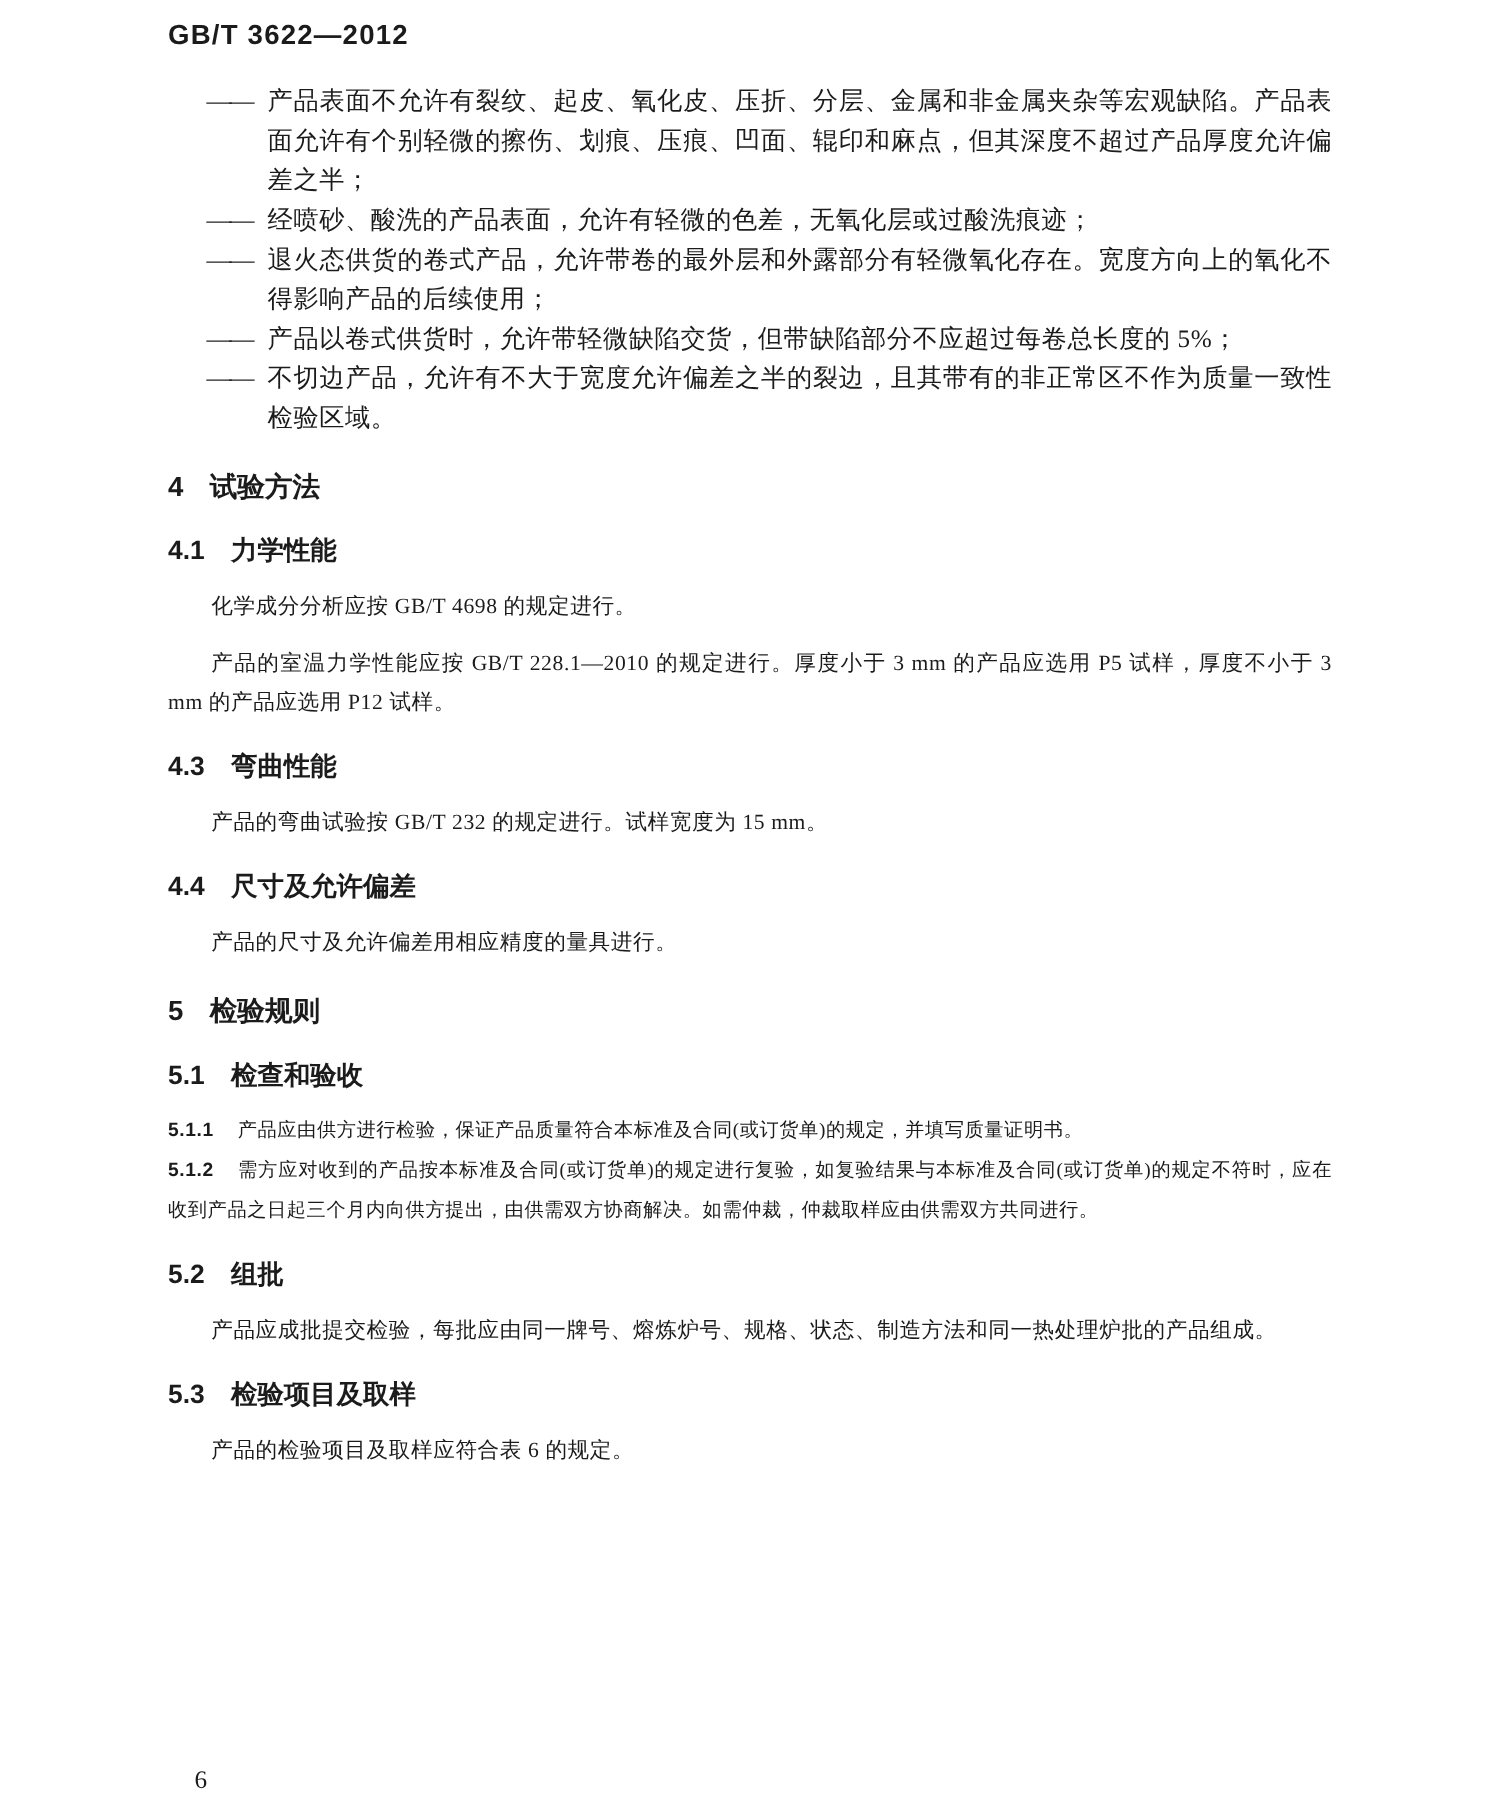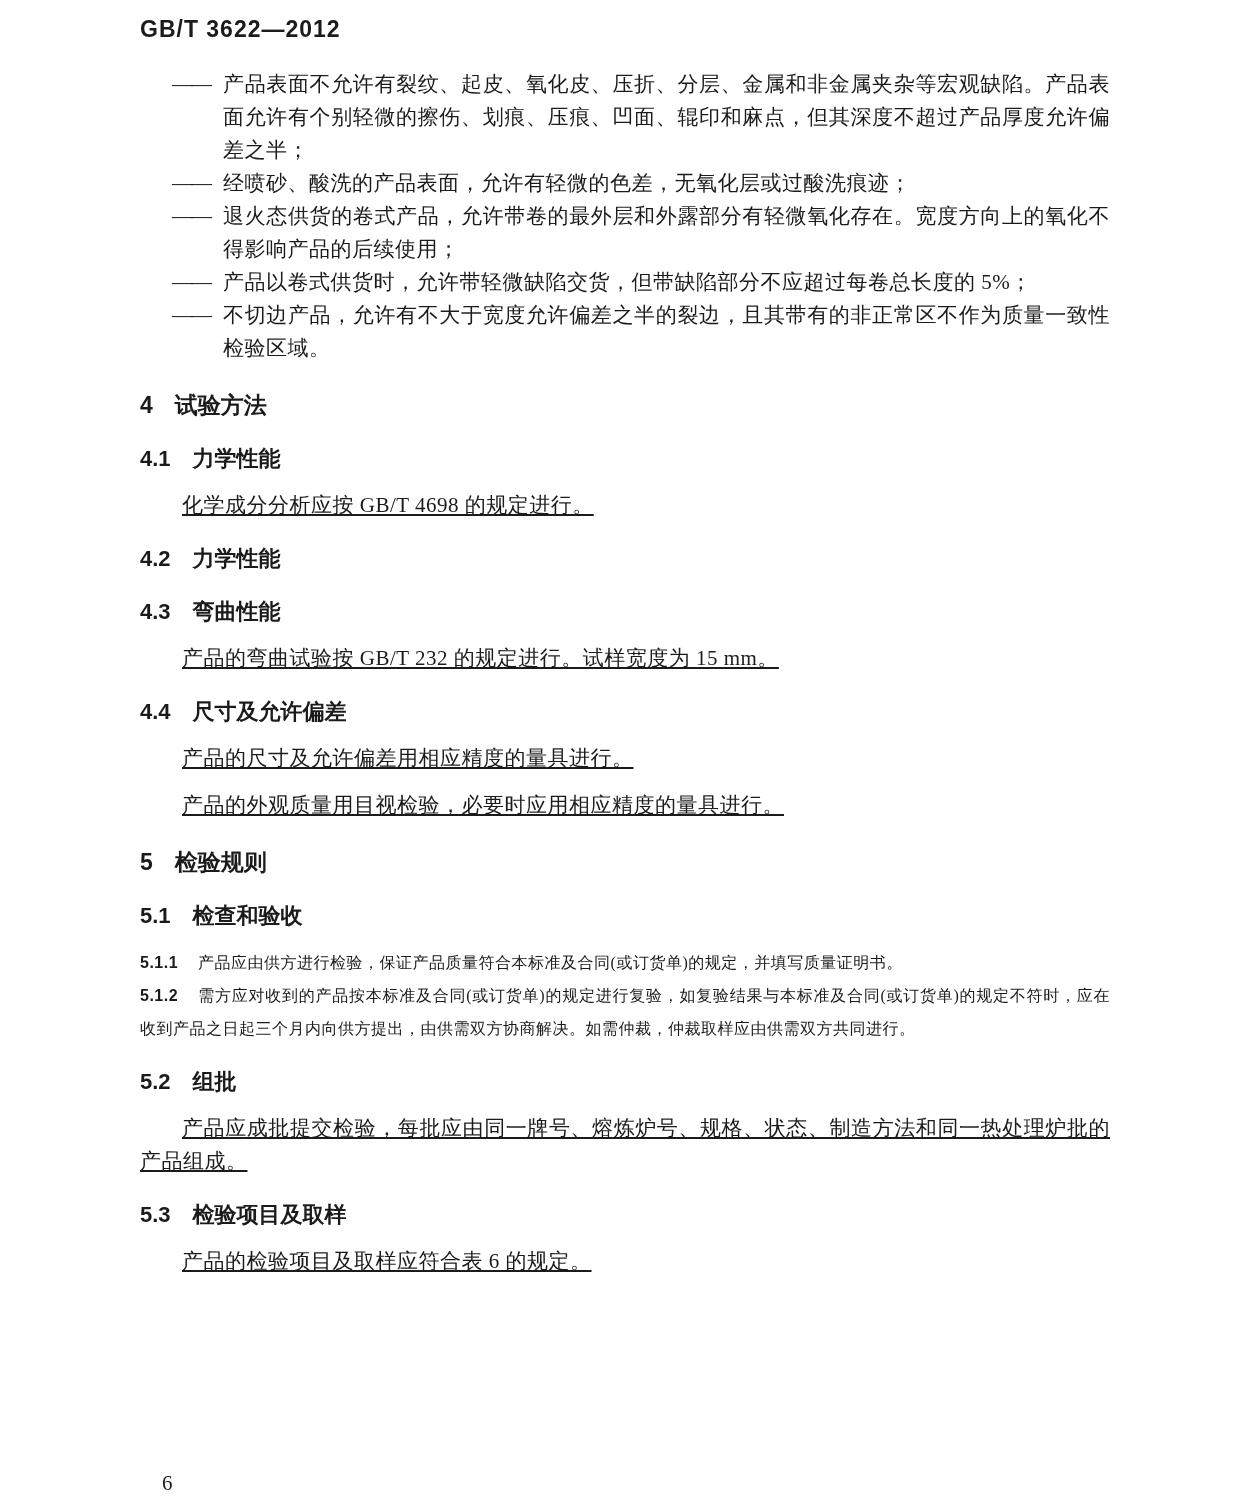--- a/index.html
+++ b/index.html
@@ -55,27 +55,26 @@
   .sub-heading {
     font-family: "Liberation Sans", "DejaVu Sans", sans-serif;
     font-weight: bold;
     font-size: 22px;
     line-height: 33px;
     margin-top: 20px;
   }
   .sec-heading .num, .sub-heading .num { margin-right: 22px; }
   
   .para {
-    font-size: 21px;
+    font-size: 18px;
     line-height: 33px;
     letter-spacing: 0.5px;
     margin: 14px 0 0 0;
     text-indent: 2em;
     text-align: justify;
-    text-decoration: underline;
   }
   
   .clause {
     font-size: 16px;
     line-height: 33px;
     letter-spacing: 0.5px;
     margin: 14px 0 0 0;
     text-indent: 0;
     text-align: justify;
   }
@@ -120,35 +119,32 @@
 
   <div class="sec-heading">
     <span class="num">4</span><span>试验方法</span>
   </div>
 
   <div class="sub-heading">
     <span class="num">4.1</span><span>力学性能</span>
   </div>
   <p class="para">化学成分分析应按 GB/T 4698 的规定进行。</p>
 
-  <div class="sub-heading">
-    <span class="num">4.2</span><span>力学性能</span>
-  </div>
+  <p class="para">产品的室温力学性能应按 GB/T 228.1—2010 的规定进行。厚度小于 3 mm 的产品应选用 P5 试样，厚度不小于 3 mm 的产品应选用 P12 试样。</p>
 
   <div class="sub-heading">
     <span class="num">4.3</span><span>弯曲性能</span>
   </div>
   <p class="para">产品的弯曲试验按 GB/T 232 的规定进行。试样宽度为 15 mm。</p>
 
   <div class="sub-heading">
     <span class="num">4.4</span><span>尺寸及允许偏差</span>
   </div>
   <p class="para">产品的尺寸及允许偏差用相应精度的量具进行。</p>
 
-  <p class="para">产品的外观质量用目视检验，必要时应用相应精度的量具进行。</p>
 
   <div class="sec-heading">
     <span class="num">5</span><span>检验规则</span>
   </div>
 
   <div class="sub-heading">
     <span class="num">5.1</span><span>检查和验收</span>
   </div>
   <p class="clause">
     <span class="clause-num">5.1.1</span><span>产品应由供方进行检验，保证产品质量符合本标准及合同(或订货单)的规定，并填写质量证明书。</span>

